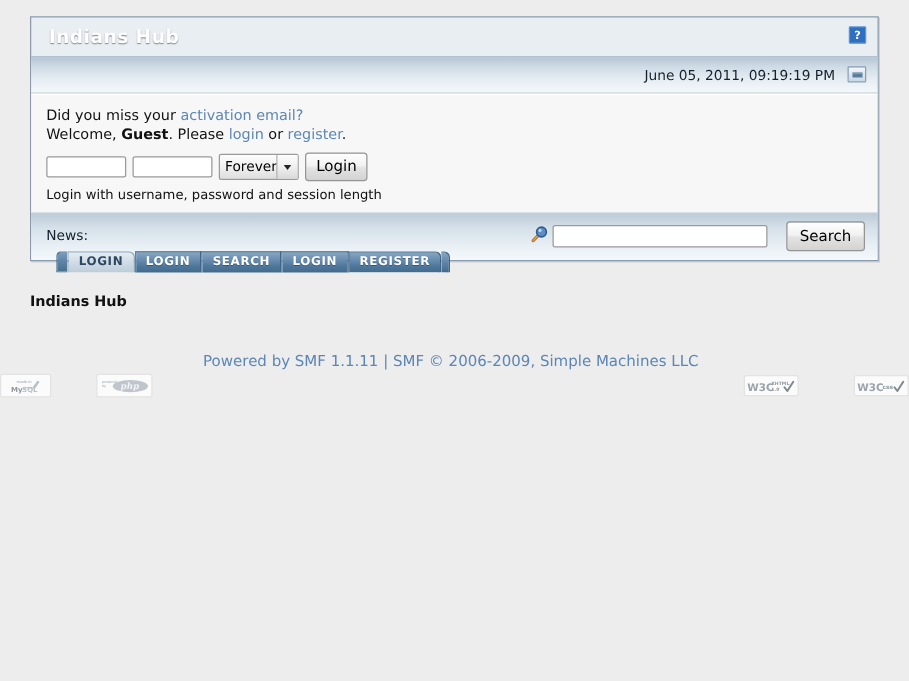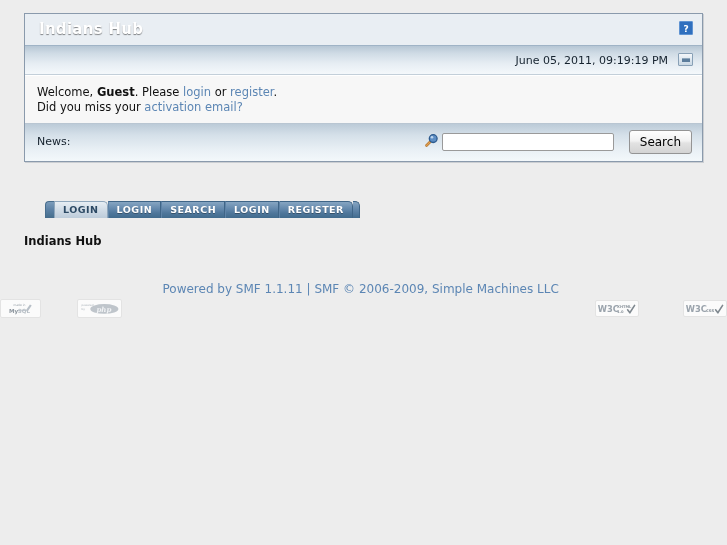--- a/index.html
+++ b/index.html
@@ -364,27 +364,39 @@
 
     <div class="date-bar">
       <div class="date-text">June 05, 2011, 09:19:19 PM</div>
       <div class="collapse-icon">
           <i></i>
         </div>
     </div>
 
     <div class="login-panel">
       <div class="welcome-line">
+        <span>Did you miss your </span><a class="link">activation email?</a>
+      </div>
+      <div class="welcome-line">
         <span>Welcome, </span><b>Guest</b><span>. Please </span><a class="link">login</a><span> or </span><a class="link">register</a><span>.</span>
       </div>
-      <div class="welcome-line">
-        <span>Did you miss your </span><a class="link">activation email?</a>
+
+      <div class="login-row">
+        <input class="txt-input" type="text" value="" style="">
+        <input class="txt-input" type="password" value="" style="">
+        <div class="sel-wrap">
+          <span class="sel-label">Forever</span>
+          <span class="sel-arrow-box">
+              <span></span>
+            </span>
+        </div>
+        <button class="btn">Login</button>
       </div>
 
-
+      <div class="hint">Login with username, password and session length</div>
     </div>
 
     <div class="news-bar">
       <div class="news-label">News:</div>
 
       <span class="search-icon">
         <svg width="16" height="18" viewBox="0 0 16 18">
           <line x1="4.5" y1="12.5" x2="10" y2="7" stroke="#b5762c" stroke-width="2.6" stroke-linecap="round"></line>
           <line x1="4.5" y1="12.5" x2="10" y2="7" stroke="#e0a055" stroke-width="1.1" stroke-linecap="round"></line>
           <circle cx="11.2" cy="5.6" r="3.9" fill="#5d8ec4" stroke="#2e5b8e" stroke-width="1.3"></circle>

